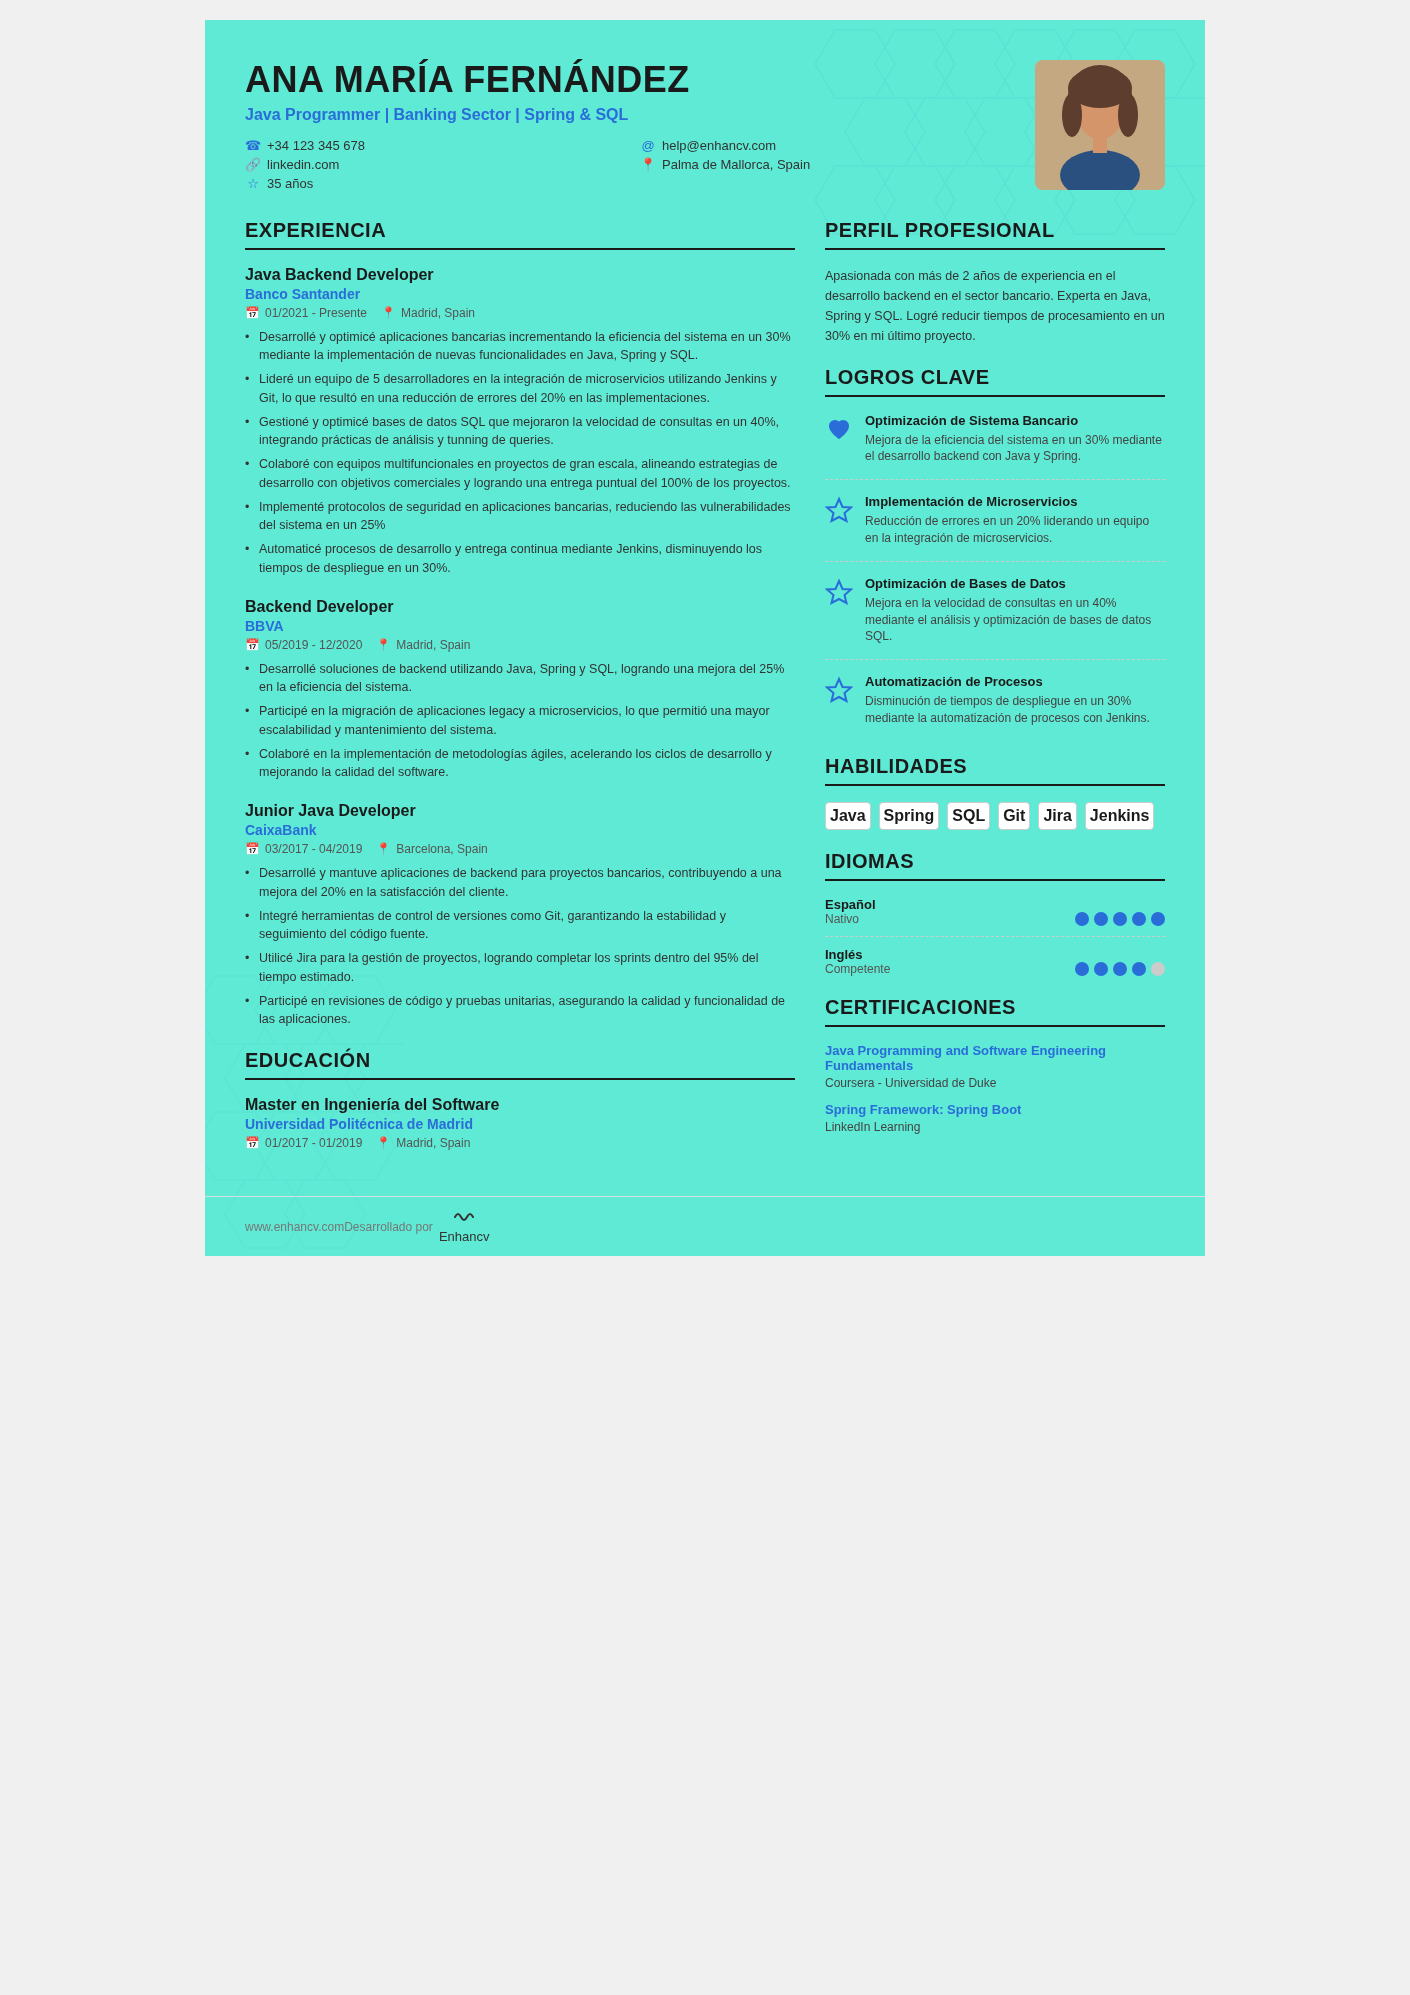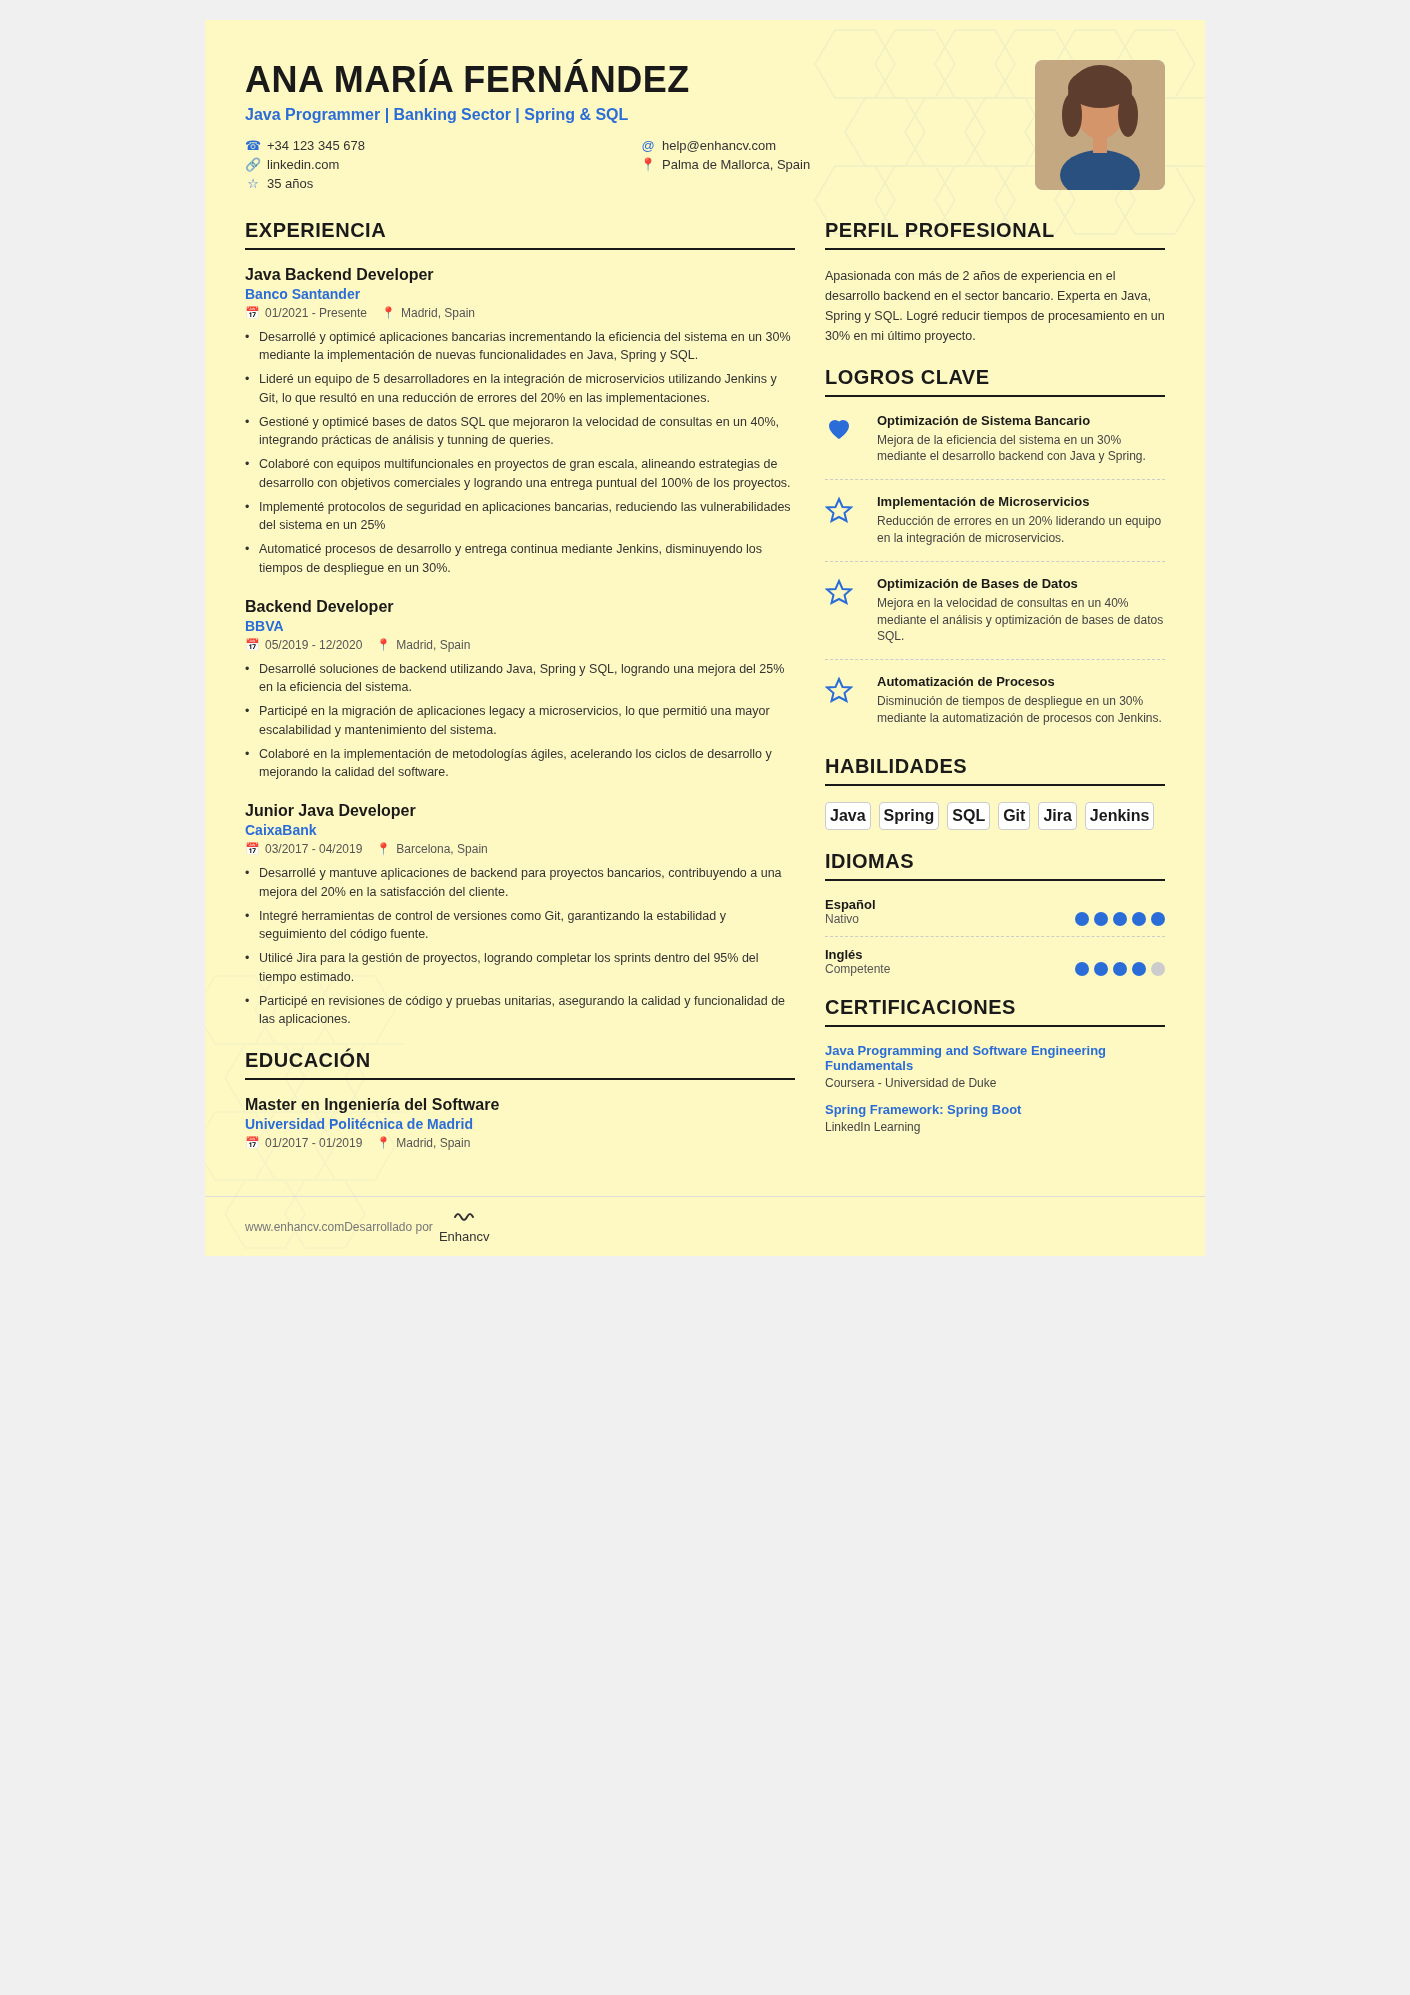--- a/index.html
+++ b/index.html
@@ -6,21 +6,21 @@
     body {
       font-family: Arial, sans-serif;
       background: #f0f0f0;
       display: flex;
       justify-content: center;
       align-items: flex-start;
       padding: 20px;
     }
     .page {
       width: 1000px;
-      background: #fef9c3;
+      background: #5eead4;
       position: relative;
       overflow: hidden;
     }
     
     .hex-bg {
       position: absolute;
       top: 0; right: 0;
       width: 420px;
       height: 220px;
       z-index: 0;
@@ -189,21 +189,21 @@
     .perfil-text {
       font-size: 12.5px;
       color: #333;
       line-height: 1.6;
       margin-bottom: 20px;
     }
 
     
     .logro-item {
       display: flex;
-      gap: 24px;
+      gap: 12px;
       margin-bottom: 14px;
       padding-bottom: 14px;
       border-bottom: 1px dashed #ccc;
     }
     .logro-item:last-child { border-bottom: none; }
     .logro-icon {
       width: 28px;
       height: 28px;
       flex-shrink: 0;
       margin-top: 2px;

